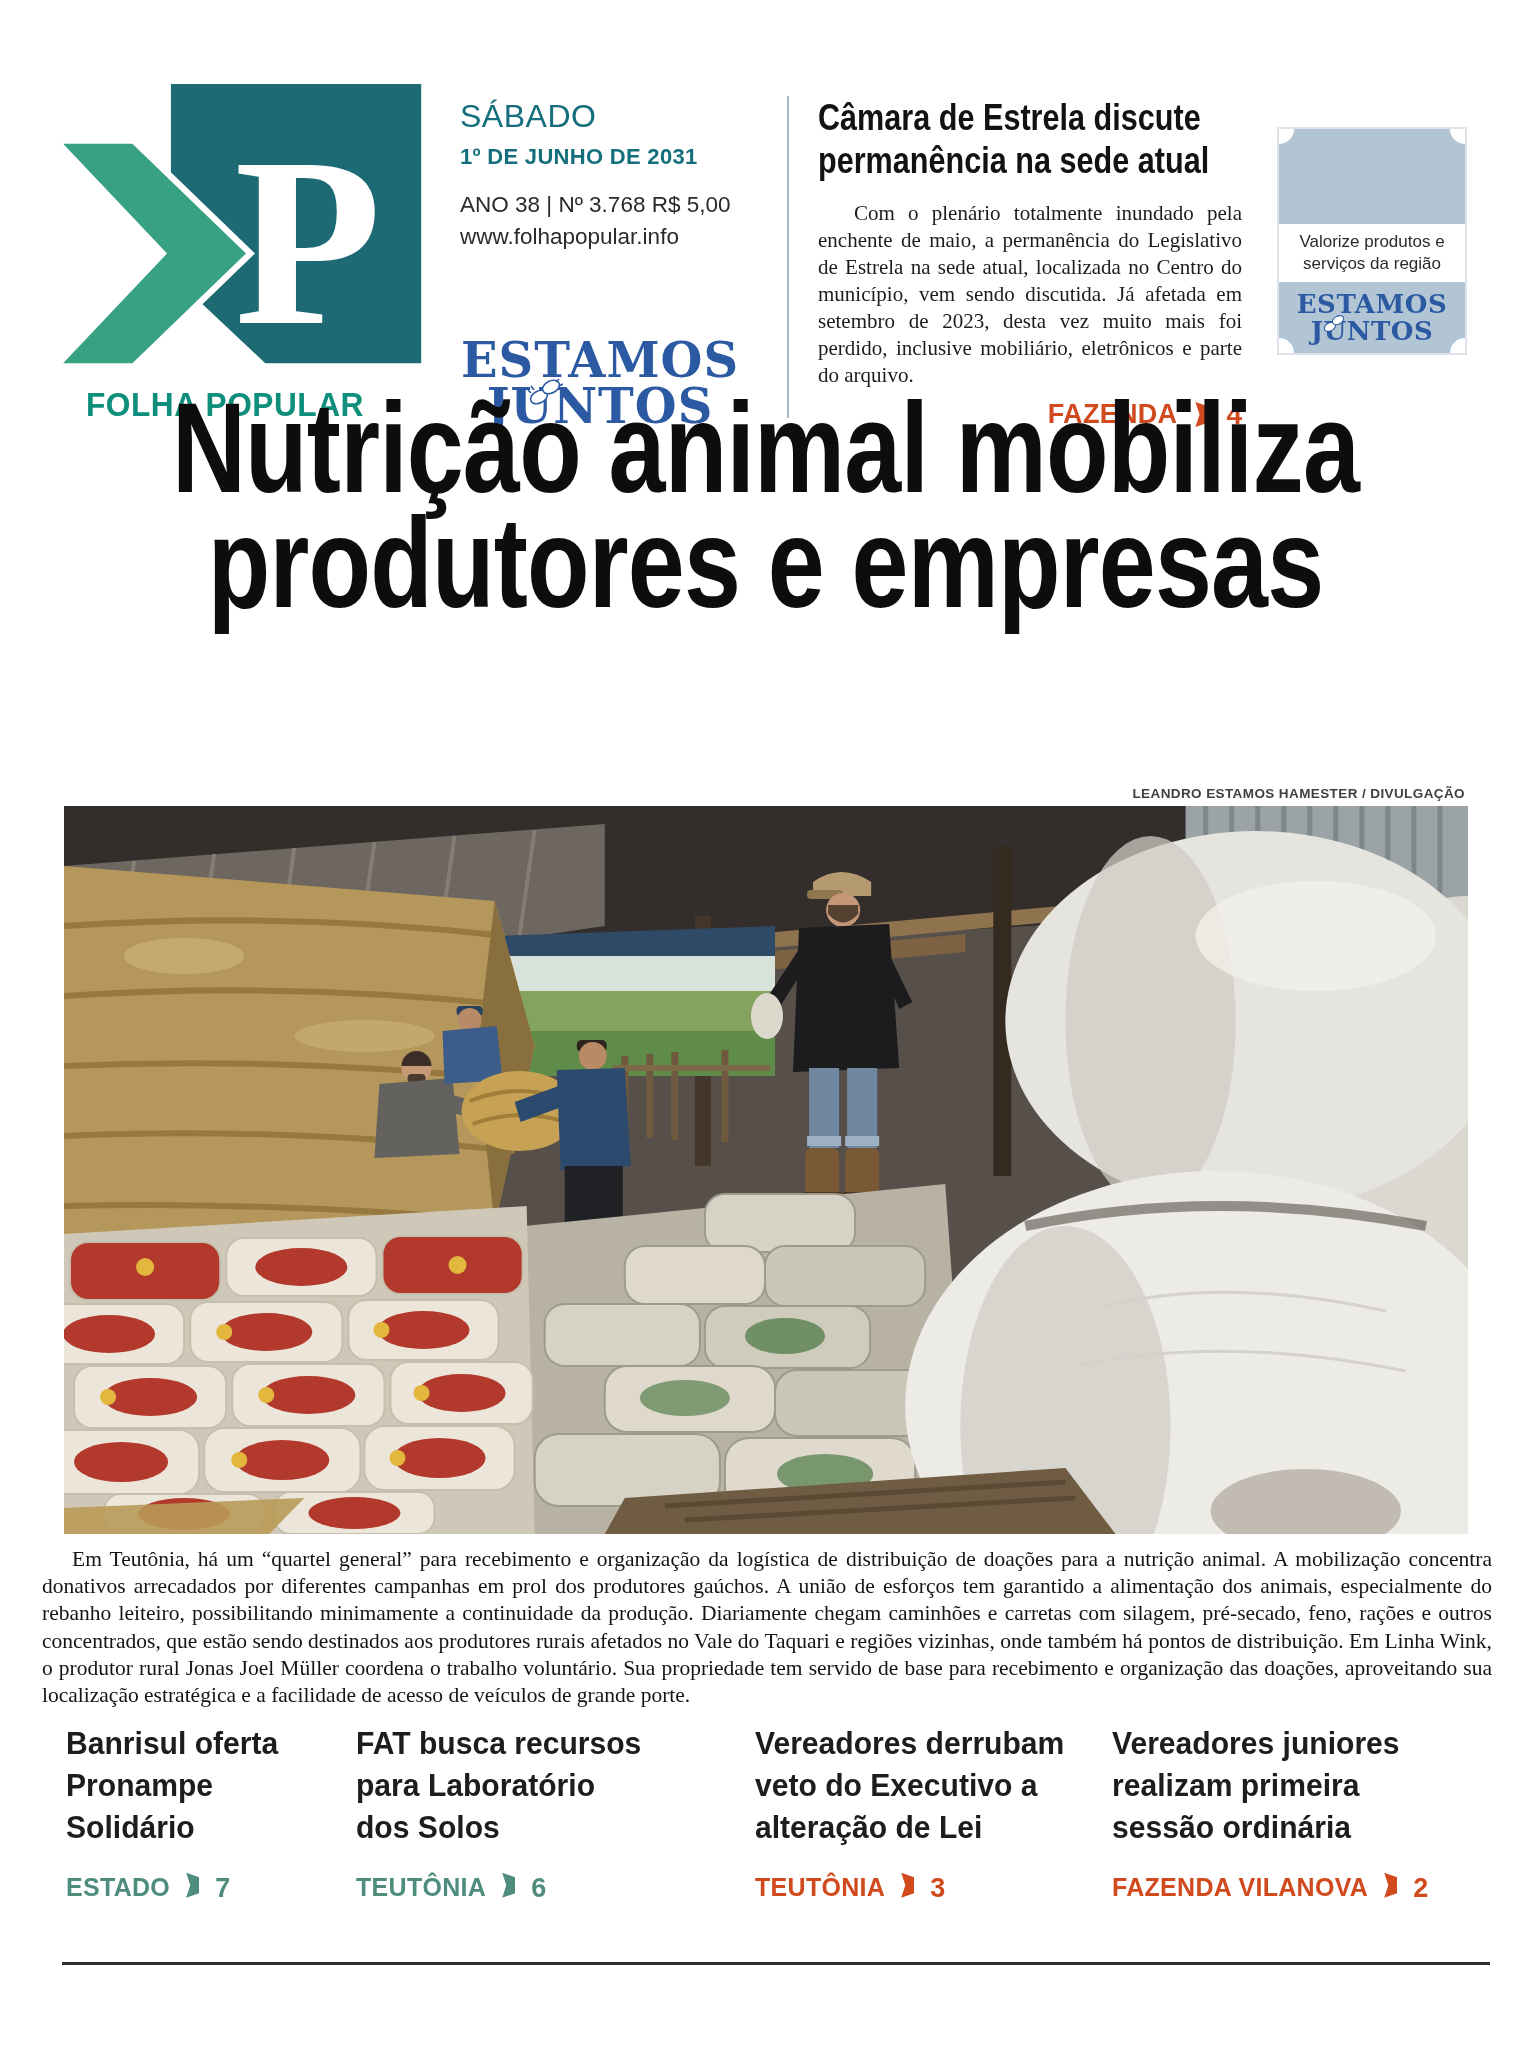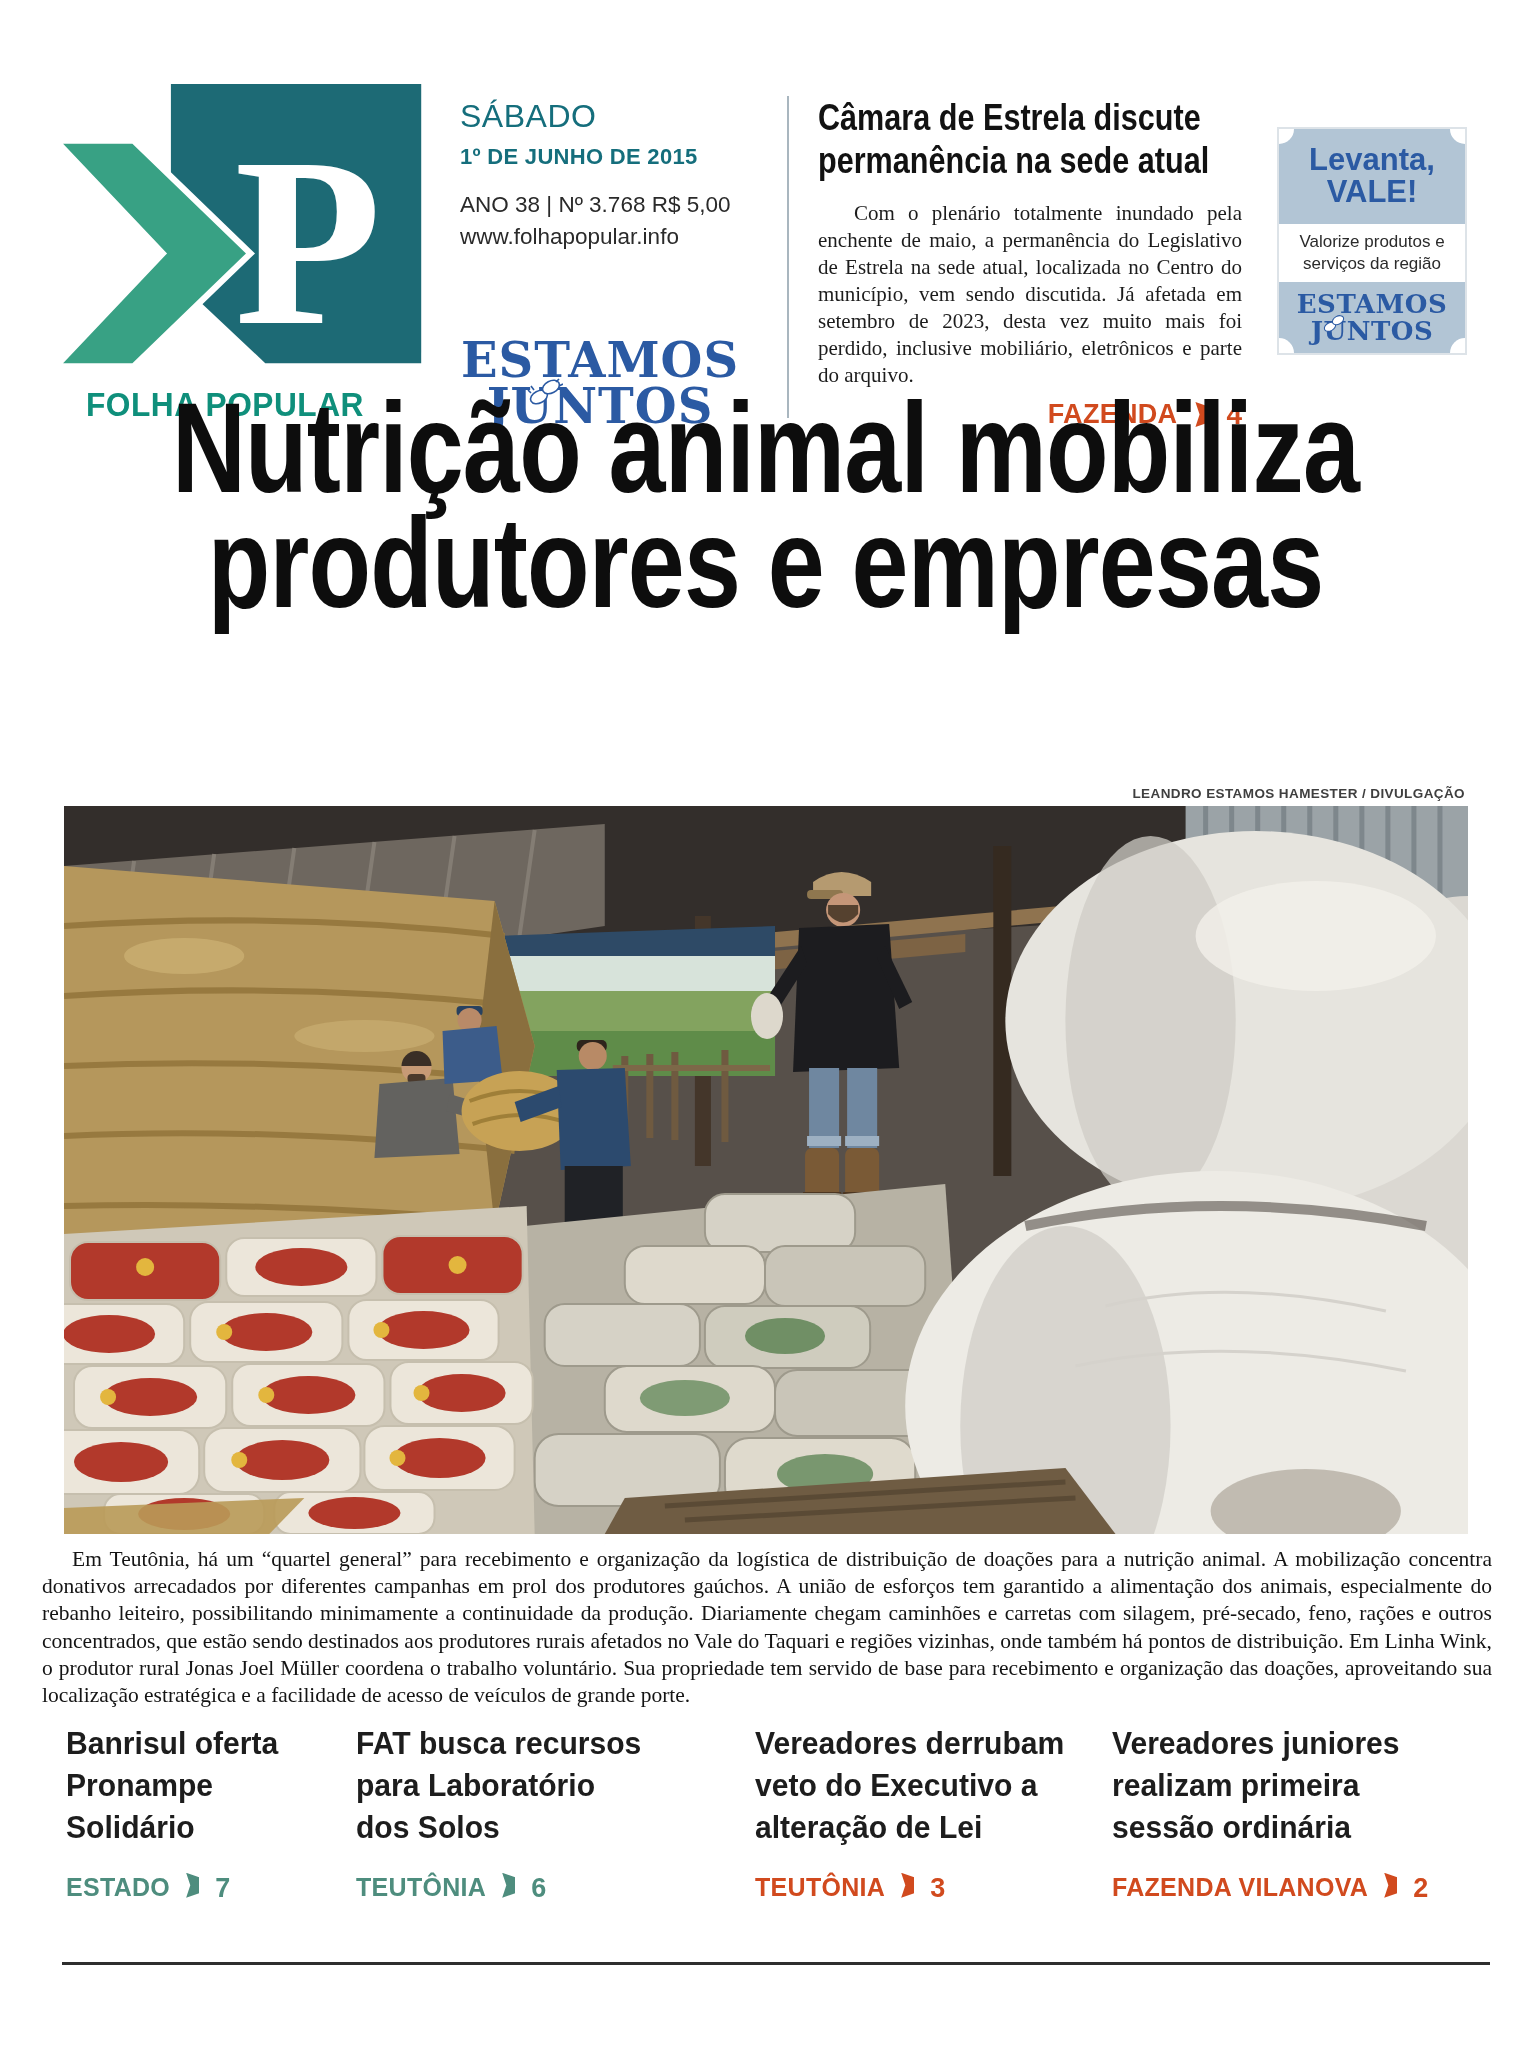--- a/index.html
+++ b/index.html
@@ -75,21 +75,21 @@
 
 <svg class="logo-svg" width="368" height="284" viewBox="0 0 380 295">
   <polygon points="112,0 372,0 372,290 210,290 112,198" fill="#1d6a75"></polygon>
   <polygon points="0,62 72,62 190,176 72,290 0,290 108,176" fill="#38a184" stroke="#ffffff" stroke-width="13" paint-order="stroke"></polygon>
   <text x="178" y="248" font-family="Liberation Serif, serif" font-weight="bold" font-size="250" fill="#ffffff">P</text>
 </svg>
 <div class="brand" data-bind="masthead.brand" style="color: rgb(15, 143, 123);">FOLHA POPULAR</div>
 
 <div class="date-col">
   <div class="weekday" data-bind="masthead.weekday" style="color: rgb(21, 110, 124);">SÁBADO</div>
-  <div class="pubdate" data-bind="masthead.date" style="color: rgb(21, 110, 124);">1º DE JUNHO DE 2015</div>
+  <div class="pubdate" data-bind="masthead.date" style="color: rgb(21, 110, 124);">1º DE JUNHO DE 2031</div>
   <div class="edition" data-bind="masthead.edition">ANO 38 | Nº 3.768 R$ 5,00</div>
   <div class="website" data-bind="masthead.website">www.folhapopular.info</div>
 </div>
 
 <div class="slogan" data-bind-lines="masthead.slogan_lines" style="color: rgb(43, 90, 163);">ESTAMOS
 JUNTOS</div>
 <svg class="hands" style="left:527px;top:378px;" width="36" height="28" viewBox="0 0 36 28">
   <g stroke="#2b5aa3" stroke-width="1.6" fill="#ffffff">
     <ellipse cx="12" cy="19" rx="9" ry="6" transform="rotate(-28 12 19)"></ellipse>
     <ellipse cx="24" cy="9" rx="9" ry="6" transform="rotate(-28 24 9)"></ellipse>
@@ -108,22 +108,20 @@
     <span class="kick-arrow" style="background-color: rgb(209, 74, 30);"></span>
     <span class="kick-page" data-bind="top_story.kicker.page" style="color: rgb(209, 74, 30);">4</span>
   </div>
 </div>
 
 <div class="ad-box">
   <div class="ad-notch" style="left:-15px;top:-15px;"></div>
   <div class="ad-notch" style="right:-15px;top:-15px;"></div>
   <div class="ad-notch" style="left:-15px;bottom:-15px;"></div>
   <div class="ad-notch" style="right:-15px;bottom:-15px;"></div>
-  <div class="ad-top" data-bind-lines="ad_box.title_lines" style="color: rgb(43, 90, 163);">Levanta,
-VALE!</div>
   <div class="ad-mid" data-bind-lines="ad_box.subtitle_lines">Valorize produtos e
 serviços da região</div>
   <div class="ad-bottom" data-bind-lines="ad_box.slogan_lines" style="color: rgb(43, 90, 163);">ESTAMOS
 JUNTOS</div>
 </div>
 <svg class="hands" style="left:1322px;top:314px;" width="24" height="19" viewBox="0 0 36 28">
   <g stroke="#2b5aa3" stroke-width="1.6" fill="#ffffff">
     <ellipse cx="12" cy="19" rx="9" ry="6" transform="rotate(-28 12 19)"></ellipse>
     <ellipse cx="24" cy="9" rx="9" ry="6" transform="rotate(-28 24 9)"></ellipse>
   </g>

